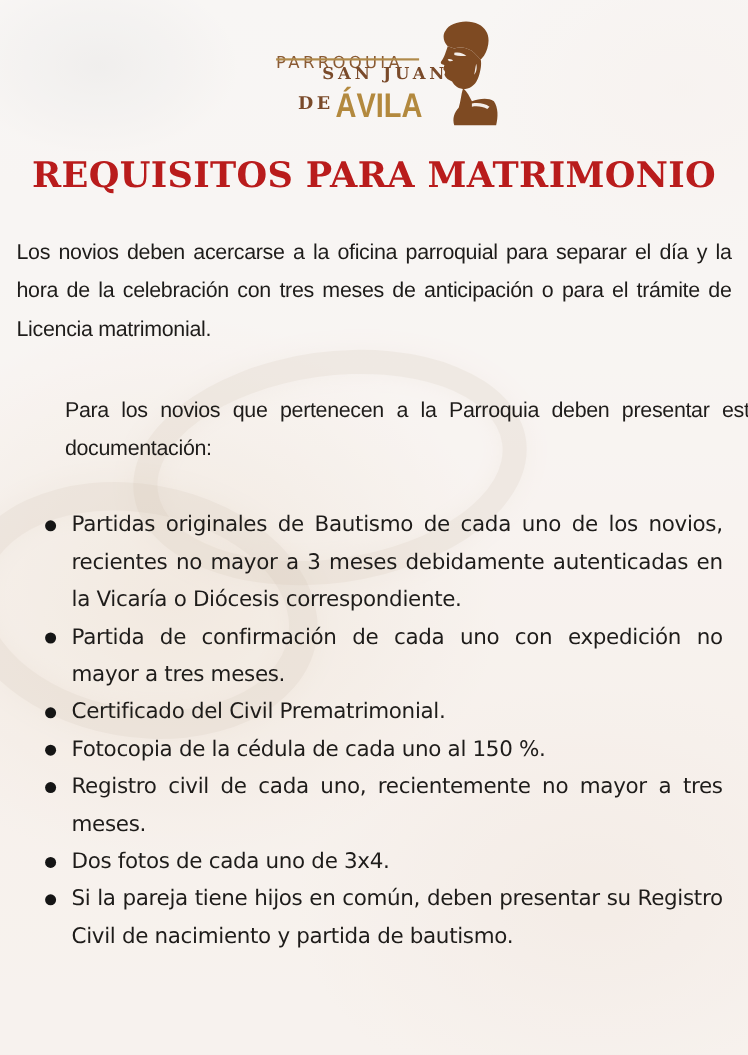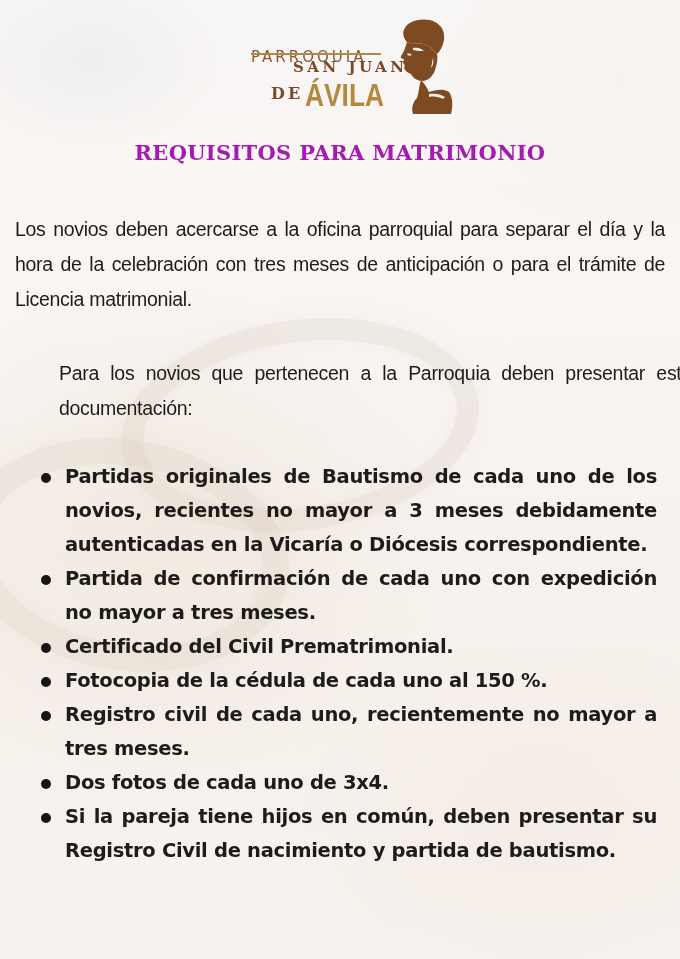--- a/index.html
+++ b/index.html
@@ -54,33 +54,33 @@
     .logo-avila {
       position: absolute; left: 62px; top: 60px;
       font-family: "Liberation Sans", sans-serif; font-weight: bold; font-size: 31px; letter-spacing: 0px;
       color: #b3893e; transform: scaleX(0.85); transform-origin: left top;
     }
     .logo-portrait { position: absolute; left: 148px; top: 0px; width: 64px; height: 96px; }
 
     
     .title {
       position: absolute; left: 0; width: 680px; top: 140px; text-align: center;
-      font-family: "DejaVu Serif", serif; font-weight: bold; font-size: 21px;
-      color: #a21caf; letter-spacing: 0.3px;
+      font-family: "DejaVu Serif", serif; font-weight: bold; font-size: 32px;
+      color: #b91c1c; letter-spacing: 0.3px;
     }
 
     .para {
       position: absolute; font-size: 19.5px; line-height: 35px; text-align: justify;
       font-family: Liberation Sans, sans-serif; font-weight: normal; color: #1e1c1a;
       letter-spacing: -0.3px;
     }
     .para1 { left: 15px; width: 650px; top: 212px; }
     .para2 { left: 24px; width: 633px; top: 356px; margin-left: 35px; }
 
-    .list { position: absolute; left: 40px; width: 617px; top: 460px; list-style: none; font-weight: bold; }
+    .list { position: absolute; left: 40px; width: 617px; top: 460px; list-style: none; }
     .list li {
       position: relative; padding-left: 25px; font-size: 19.5px; line-height: 34px;
       text-align: justify; color: #1e1c1a; letter-spacing: -0.3px;
       font-family: "DejaVu Sans", sans-serif;
     }
     .bullet {
       position: absolute; left: 1px; top: 13px; width: 10px; height: 10px; border-radius: 50%;
       background: #151515;
     }
   </style>

